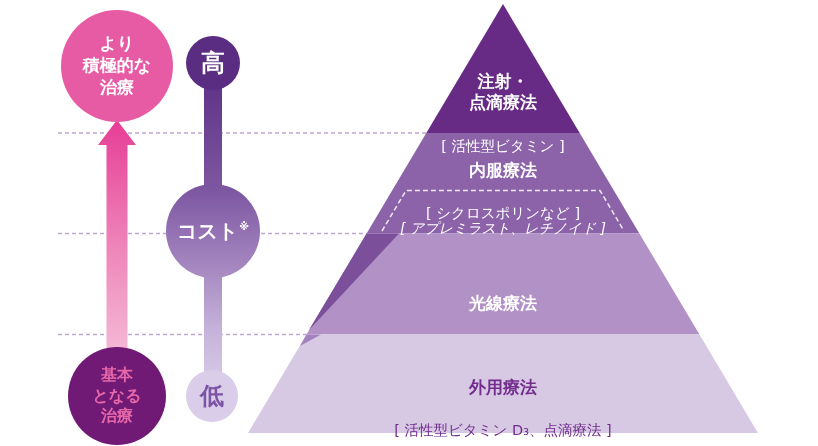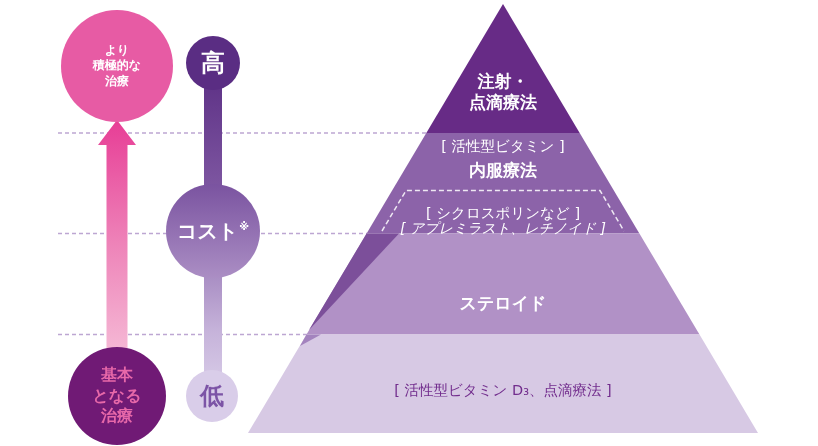--- a/index.html
+++ b/index.html
@@ -15,21 +15,21 @@
   
   .circle{
     position:absolute;
     border-radius:50%;
     display:flex;align-items:center;justify-content:center;
     text-align:center;
     font-weight:bold;
     white-space:pre-line;
   }
   .pink-top{left:61px;top:10px;width:112px;height:112px;
-    background:#e75ba4;color:#ffffff;font-size:12px;line-height:1.28;}
+    background:#e75ba4;color:#ffffff;font-size:17px;line-height:1.28;}
   .pink-bottom{left:68px;top:347px;width:98px;height:98px;
     background:#701a75;color:#e768a9;font-size:16px;line-height:1.28;}
   .high{left:186px;top:36px;width:54px;height:54px;
     background:#5a2d83;color:#ffffff;font-size:24px;}
   .cost{left:166px;top:184px;width:94px;height:94px;
     background:linear-gradient(180deg,#7a53a0 0%,#ab8ec4 100%);
     color:#ffffff;font-size:20px;}
   .cost .note{font-size:10px;vertical-align:8px;margin-left:1px;}
   .low{left:186px;top:370px;width:52px;height:52px;
     background:#d9cde9;color:#7c54a6;font-size:24px;}
@@ -118,20 +118,21 @@
   <div class="pyr-text t2">
     <div class="pyr-title light">内服療法</div>
     <div class="pyr-sub light">[ シクロスポリンなど ]</div>
   </div>
 
   <div class="pyr-text t2b">
     <span>[ アプレミラスト、レチノイド ]</span>
   </div>
 
   <div class="pyr-text t3">
-    <div class="pyr-title light">ステロイド</div>
+    <div class="pyr-title light">光線療法</div>
   </div>
 
   <div class="pyr-text t4">
+    <div class="pyr-title dark">外用療法</div>
     <div class="pyr-sub dark">[ 活性型ビタミン D₃、点滴療法 ]</div>
   </div>
 
 </div>
 
 </body></html>

